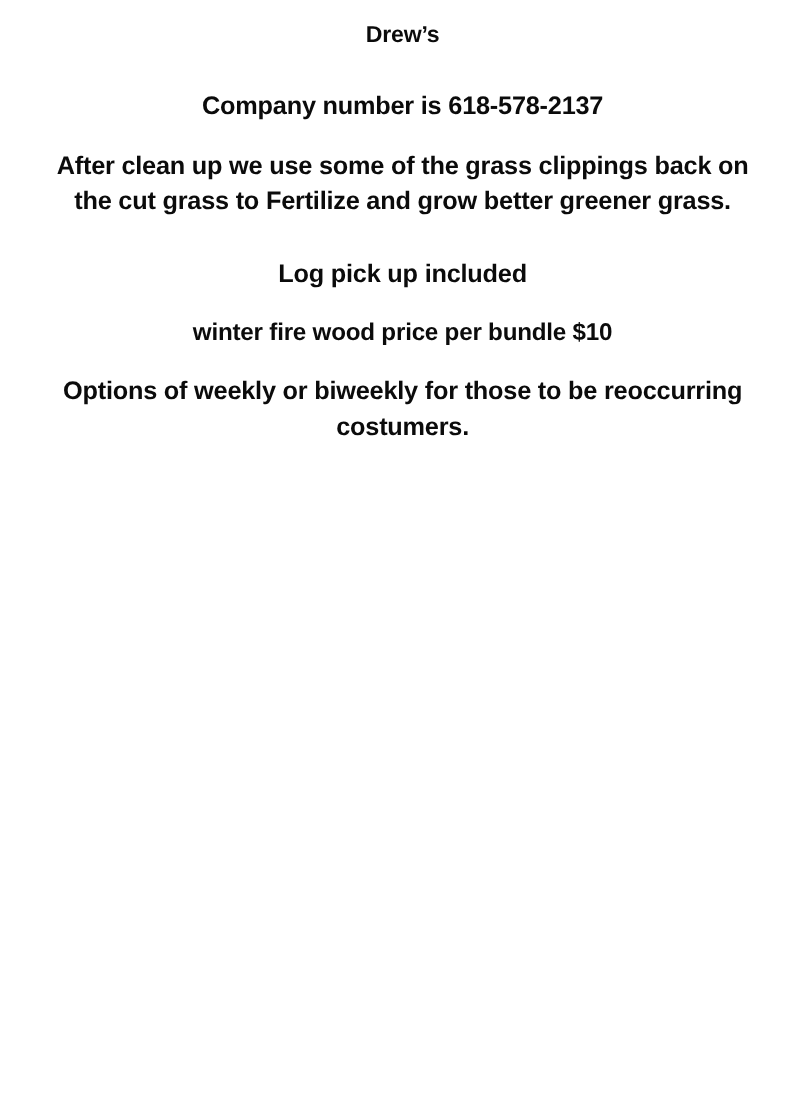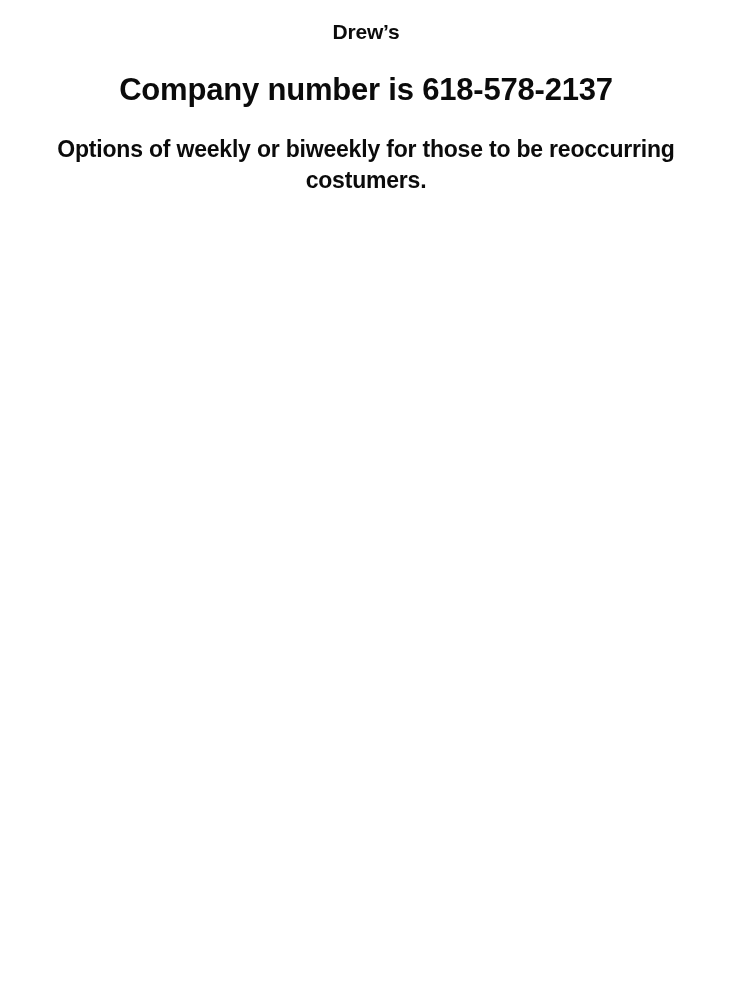--- a/index.html
+++ b/index.html
@@ -26,39 +26,42 @@
   .line {
     width: 100%;
     text-align: center;
     color: #0b0b0b;
     font-weight: 700;
     letter-spacing: -0.2px;
   }
   
   .s-title   { font-size: 21px; line-height: 1.32; margin: 0 0 23px 0; }
   .s-sub     { font-size: 23px; line-height: 1.32; margin: 0 0 24px 0; }
-  .s-body    { font-size: 31px; line-height: 1.35; margin: 0 0 23px 0; }
+  .s-body    { font-size: 23px; line-height: 1.35; margin: 12px 0 23px 0; }
   .s-body-w  { font-size: 23px; line-height: 1.38; margin: 0 0 23px 0; padding: 0 14px; }
   .s-body-n  { font-size: 22px; line-height: 1.35; margin: 0 0 23px 0; }
   .s-last    { margin-bottom: 0; }
 </style>
 </head>
 <body>
 
 <div id="doc">
 
   <p class="line s-title">Drew’s</p>
 
 
   <p class="line s-body">Company number is 618-578-2137</p>
 
 
 
+  <p class="line s-body-w">After clean up we use some of the grass clippings back on the cut grass to Fertilize and grow better greener grass.</p>
 
 
 
 
+  <p class="line s-body">Log pick up included</p>
 
+  <p class="line s-body-n">winter fire wood price per bundle $10</p>
 
 
   <p class="line s-body-w s-last">Options of weekly or biweekly for those to be reoccurring costumers.</p>
 
 </div>
 
 </body></html>

